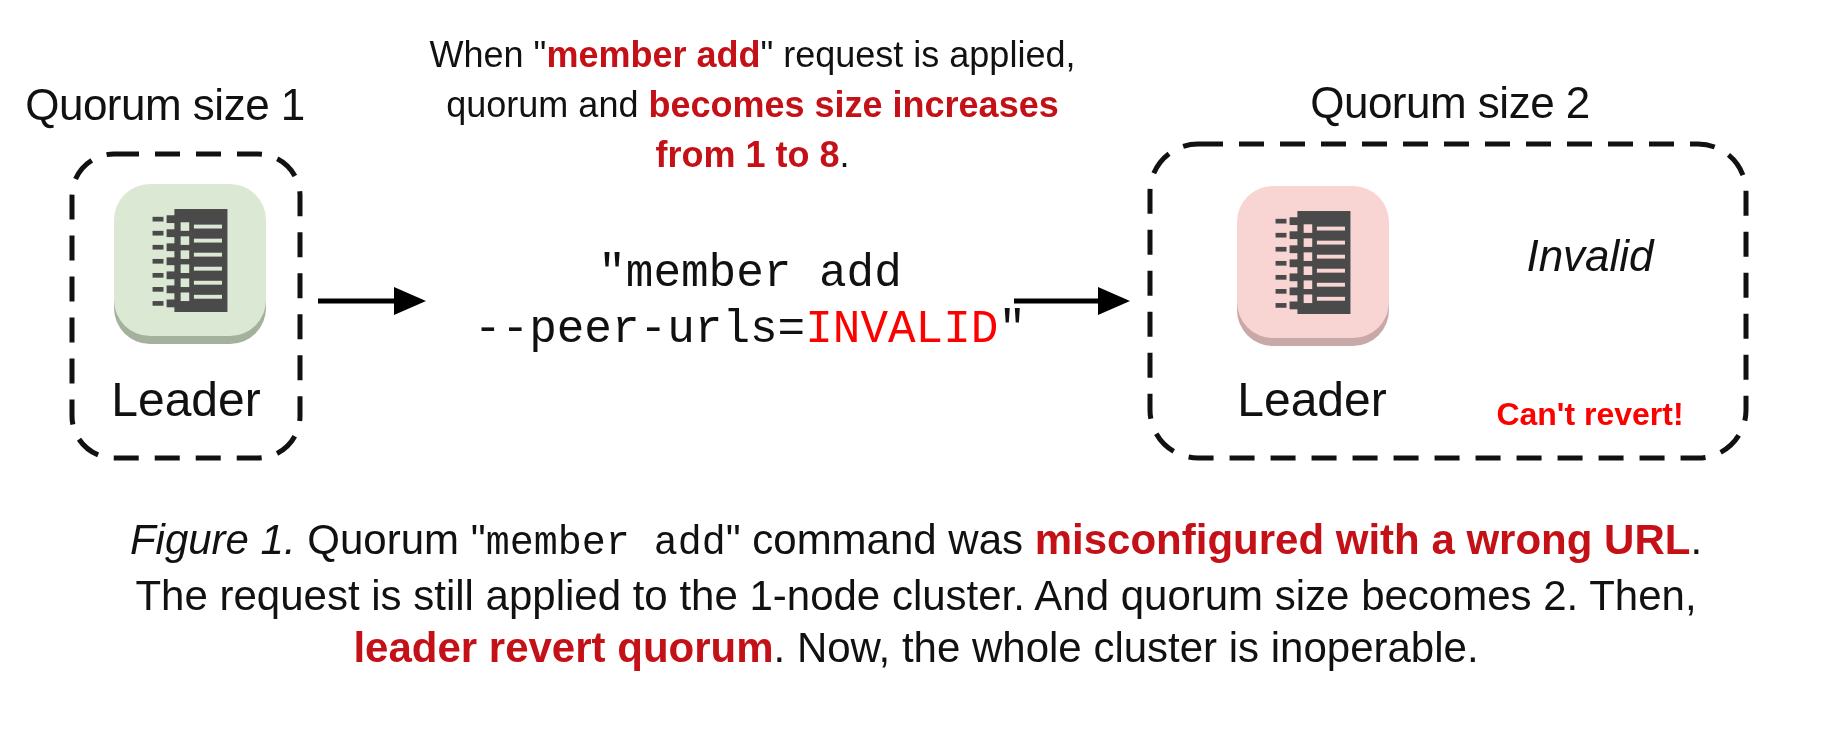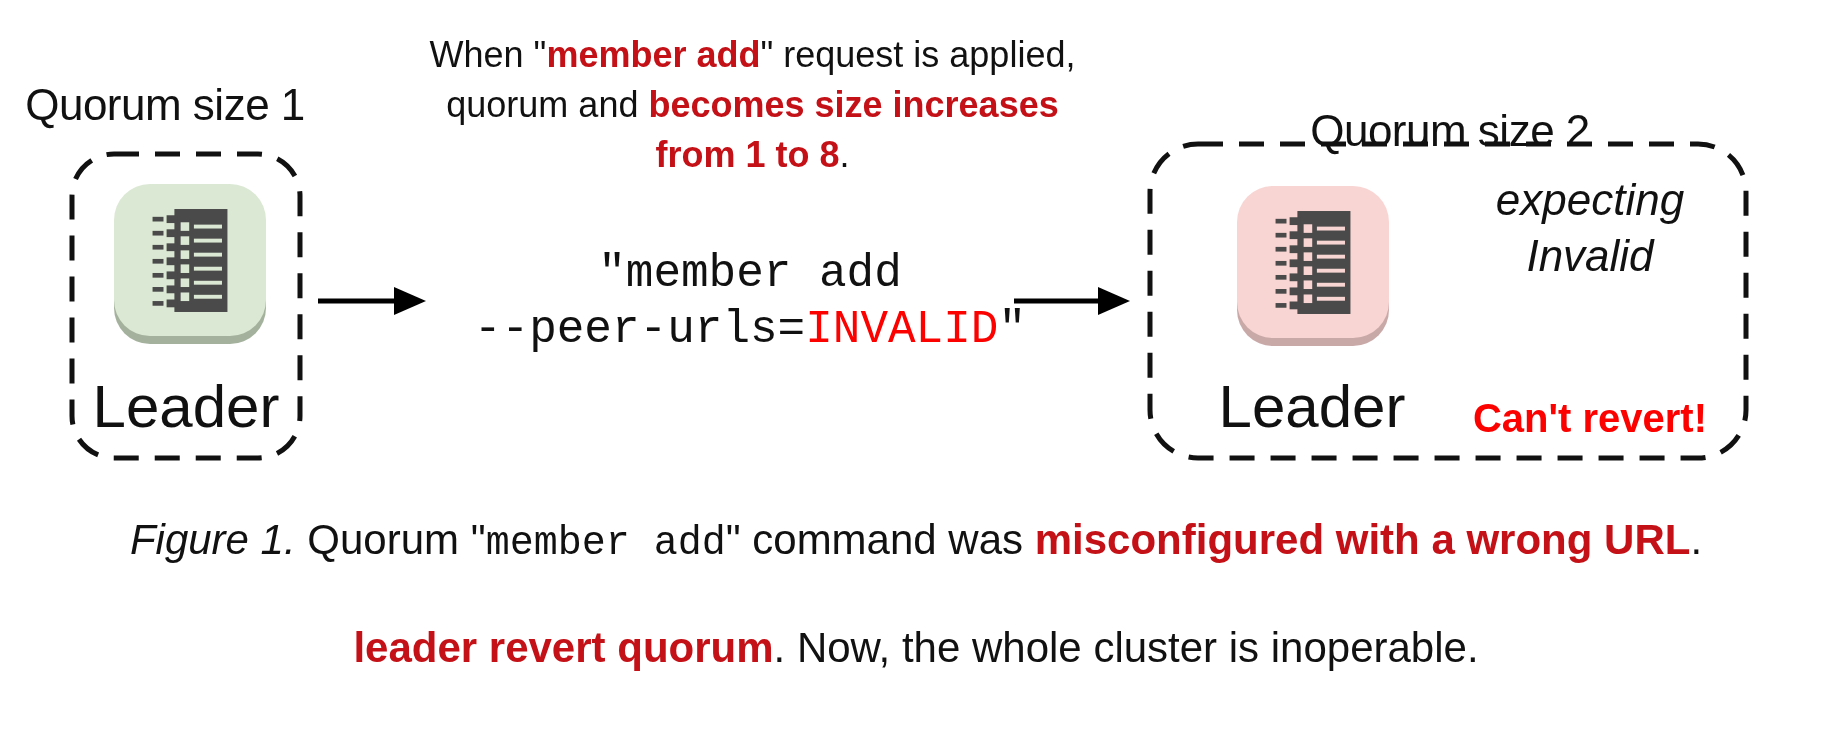--- a/index.html
+++ b/index.html
@@ -5,21 +5,21 @@
   html,body{margin:0;padding:0;background:#ffffff;}
   .stage{
     position:relative;width:1832px;height:738px;background:#ffffff;
     font-family:"Liberation Sans",sans-serif;color:#111;overflow:hidden;
   }
   .abs{position:absolute;}
   .center{text-align:center;}
 
   
   .group-title{font-size:44px;letter-spacing:-0.5px;}
-  .node-label{font-size:60px;}
+  .node-label{font-size:48px;}
 
   
   .boundary{display:block;}
 
   
   .node-icon{width:152px;height:162px;}
   .icon-shadow{position:absolute;left:0;top:10px;width:152px;height:150px;border-radius:36px;}
   .icon-face{position:absolute;left:0;top:0;width:152px;height:152px;border-radius:36px;
              display:flex;align-items:center;justify-content:center;}
   .green .icon-shadow{background:#a4b29d;}
@@ -34,21 +34,21 @@
   
   .annotation{font-size:36px;line-height:50px;font-weight:500;}
   .red-strong{color:#c41117;font-weight:bold;}
   .bright-red{color:#fb0200;}
 
   
   .command{font-family:"Liberation Mono",monospace;font-size:46px;line-height:56px;}
 
   
   .expecting{font-size:44px;line-height:56px;font-style:italic;}
-  .warning{font-size:40px;font-weight:bold;color:#fb0200;}
+  .warning{font-size:32px;font-weight:bold;color:#fb0200;}
 
   
   .caption{font-size:42px;line-height:52px;}
   .cap-italic{font-style:italic;}
   .cap-mono{font-family:"Liberation Mono",monospace;font-size:40px;}
 </style>
 </head>
 <body>
 
 <div class="stage">
@@ -110,21 +110,21 @@
   <div class="abs center command" style="left:415px;top:246px;width:670px;">
     <span>"member add</span><br>
     <span>--peer-urls=</span><span class="bright-red">INVALID</span><span>"</span>
   </div>
 
   <svg class="abs" style="left:1012px;top:284px;" width="120" height="34">
     <line x1="2" y1="17" x2="88" y2="17" stroke="#000" stroke-width="5"></line>
     <polygon points="86,3 118,17 86,31" fill="#000"></polygon>
   </svg>
 
-  <div class="abs center group-title" style="left:1310px;top:78px;width:280px;margin-top:28px;">Quorum size 2</div>
+  <div class="abs center group-title" style="left:1310px;top:78px;width:280px;">Quorum size 2</div>
 
   <svg class="abs boundary" style="left:1146px;top:140px;" width="604" height="322">
     <rect x="4" y="4" width="596" height="314" rx="48" fill="none" stroke="#111111" stroke-width="5" stroke-dasharray="25 16"></rect>
   </svg>
 
   <div class="abs node-icon pink" style="left:1237px;top:186px;">
     <div class="icon-shadow"></div>
     <div class="icon-face">
       <svg class="glyph" viewBox="0 0 100 132">
         <rect class="ink" x="30" y="0" width="68" height="132"></rect>
@@ -154,25 +154,25 @@
           <rect class="hole" x="55" y="92" width="36" height="5"></rect>
         <rect class="hole" x="38" y="107" width="11" height="11"></rect>
           <rect class="hole" x="55" y="110" width="36" height="5"></rect>
       </svg>
     </div>
   </div>
 
   <div class="abs center node-label" style="left:1164px;top:372px;width:296px;">Leader</div>
 
   <div class="abs center expecting" style="left:1450px;top:172px;width:280px;">
-    <span>expecting</span><br>
+    <br>
     <span>Invalid</span><br>
   </div>
 
   <div class="abs center warning" style="left:1450px;top:396px;width:280px;">Can't revert!</div>
 
   <div class="abs center caption" style="left:0px;top:514px;width:1832px;">
     <span class="cap-italic">Figure 1.</span><span> Quorum </span><span>"</span><span class="cap-mono">member add</span><span>"</span><span> command was </span><span class="red-strong">misconfigured with a wrong URL</span><span>.</span><br>
-    <br>
+    <span>The request is still applied to the 1-node cluster. And quorum size becomes 2. Then,</span><br>
     <span class="red-strong">leader revert quorum</span><span>. Now, the whole cluster is inoperable.</span>
   </div>
 
 </div>
 
 </body></html>

